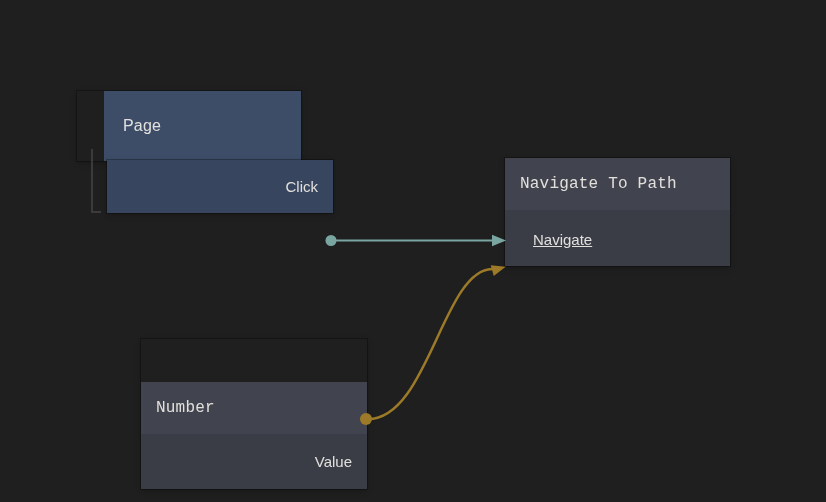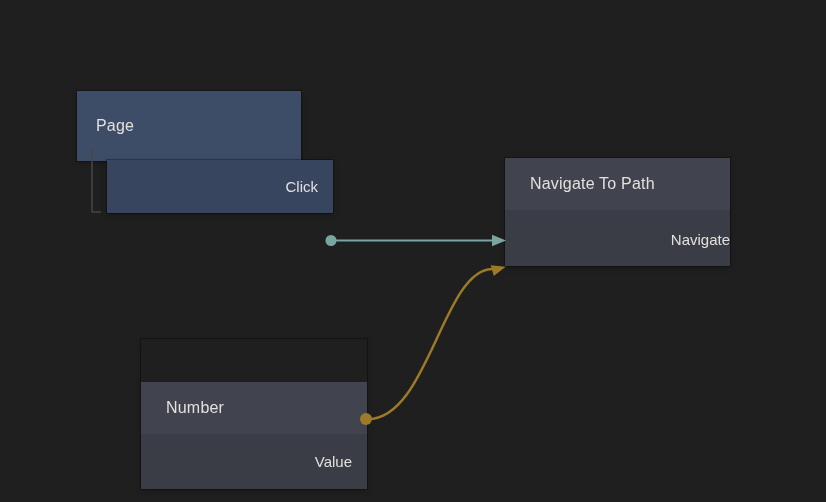--- a/index.html
+++ b/index.html
@@ -31,34 +31,34 @@
   }
   .node-header {
     display: flex;
     align-items: center;
     color: var(--text);
     font-size: 16px;
     letter-spacing: 0.2px;
   }
   .node.blue .node-header { background: var(--blue-header); padding-left: 19px; }
   .node.blue .node-body   { background: var(--blue-body); }
-  .node.gray .node-header { background: var(--gray-header); padding-left: 25px; }
+  .node.gray .node-header { background: var(--gray-header); padding-left: 15px; font-family: Liberation Mono, monospace; }
   .node.gray .node-body   { background: var(--gray-body); }
   .port-row {
     display: flex;
     align-items: center;
     color: var(--text);
     font-size: 15px;
   }
   .port-row.out { justify-content: flex-end; padding-right: 15px; }
-  .port-row.in  { justify-content: flex-end; padding-left: 19px; }
+  .port-row.in  { justify-content: flex-start; padding-left: 28px; text-decoration: underline; }
 
   
   .node-page     { left: 77px;  top: 91px;  width: 224px; }
-  .node-page .node-header { height: 70px; }
+  .node-page .node-header { height: 70px; margin-left: 27px; }
 
   .node-text     { left: 107px; top: 160px; width: 226px; }
   .node-text .node-header { height: 54px; }
   .node-text .node-body   { height: 53px; }
   .node-text .port-row    { height: 53px; text-align: center; }
 
   .node-navigate { left: 505px; top: 158px; width: 225px; }
   .node-navigate .node-header { height: 52px; }
   .node-navigate .node-body   { padding: 14px 0 12px 0; }
   .node-navigate .port-row    { height: 30px; }

